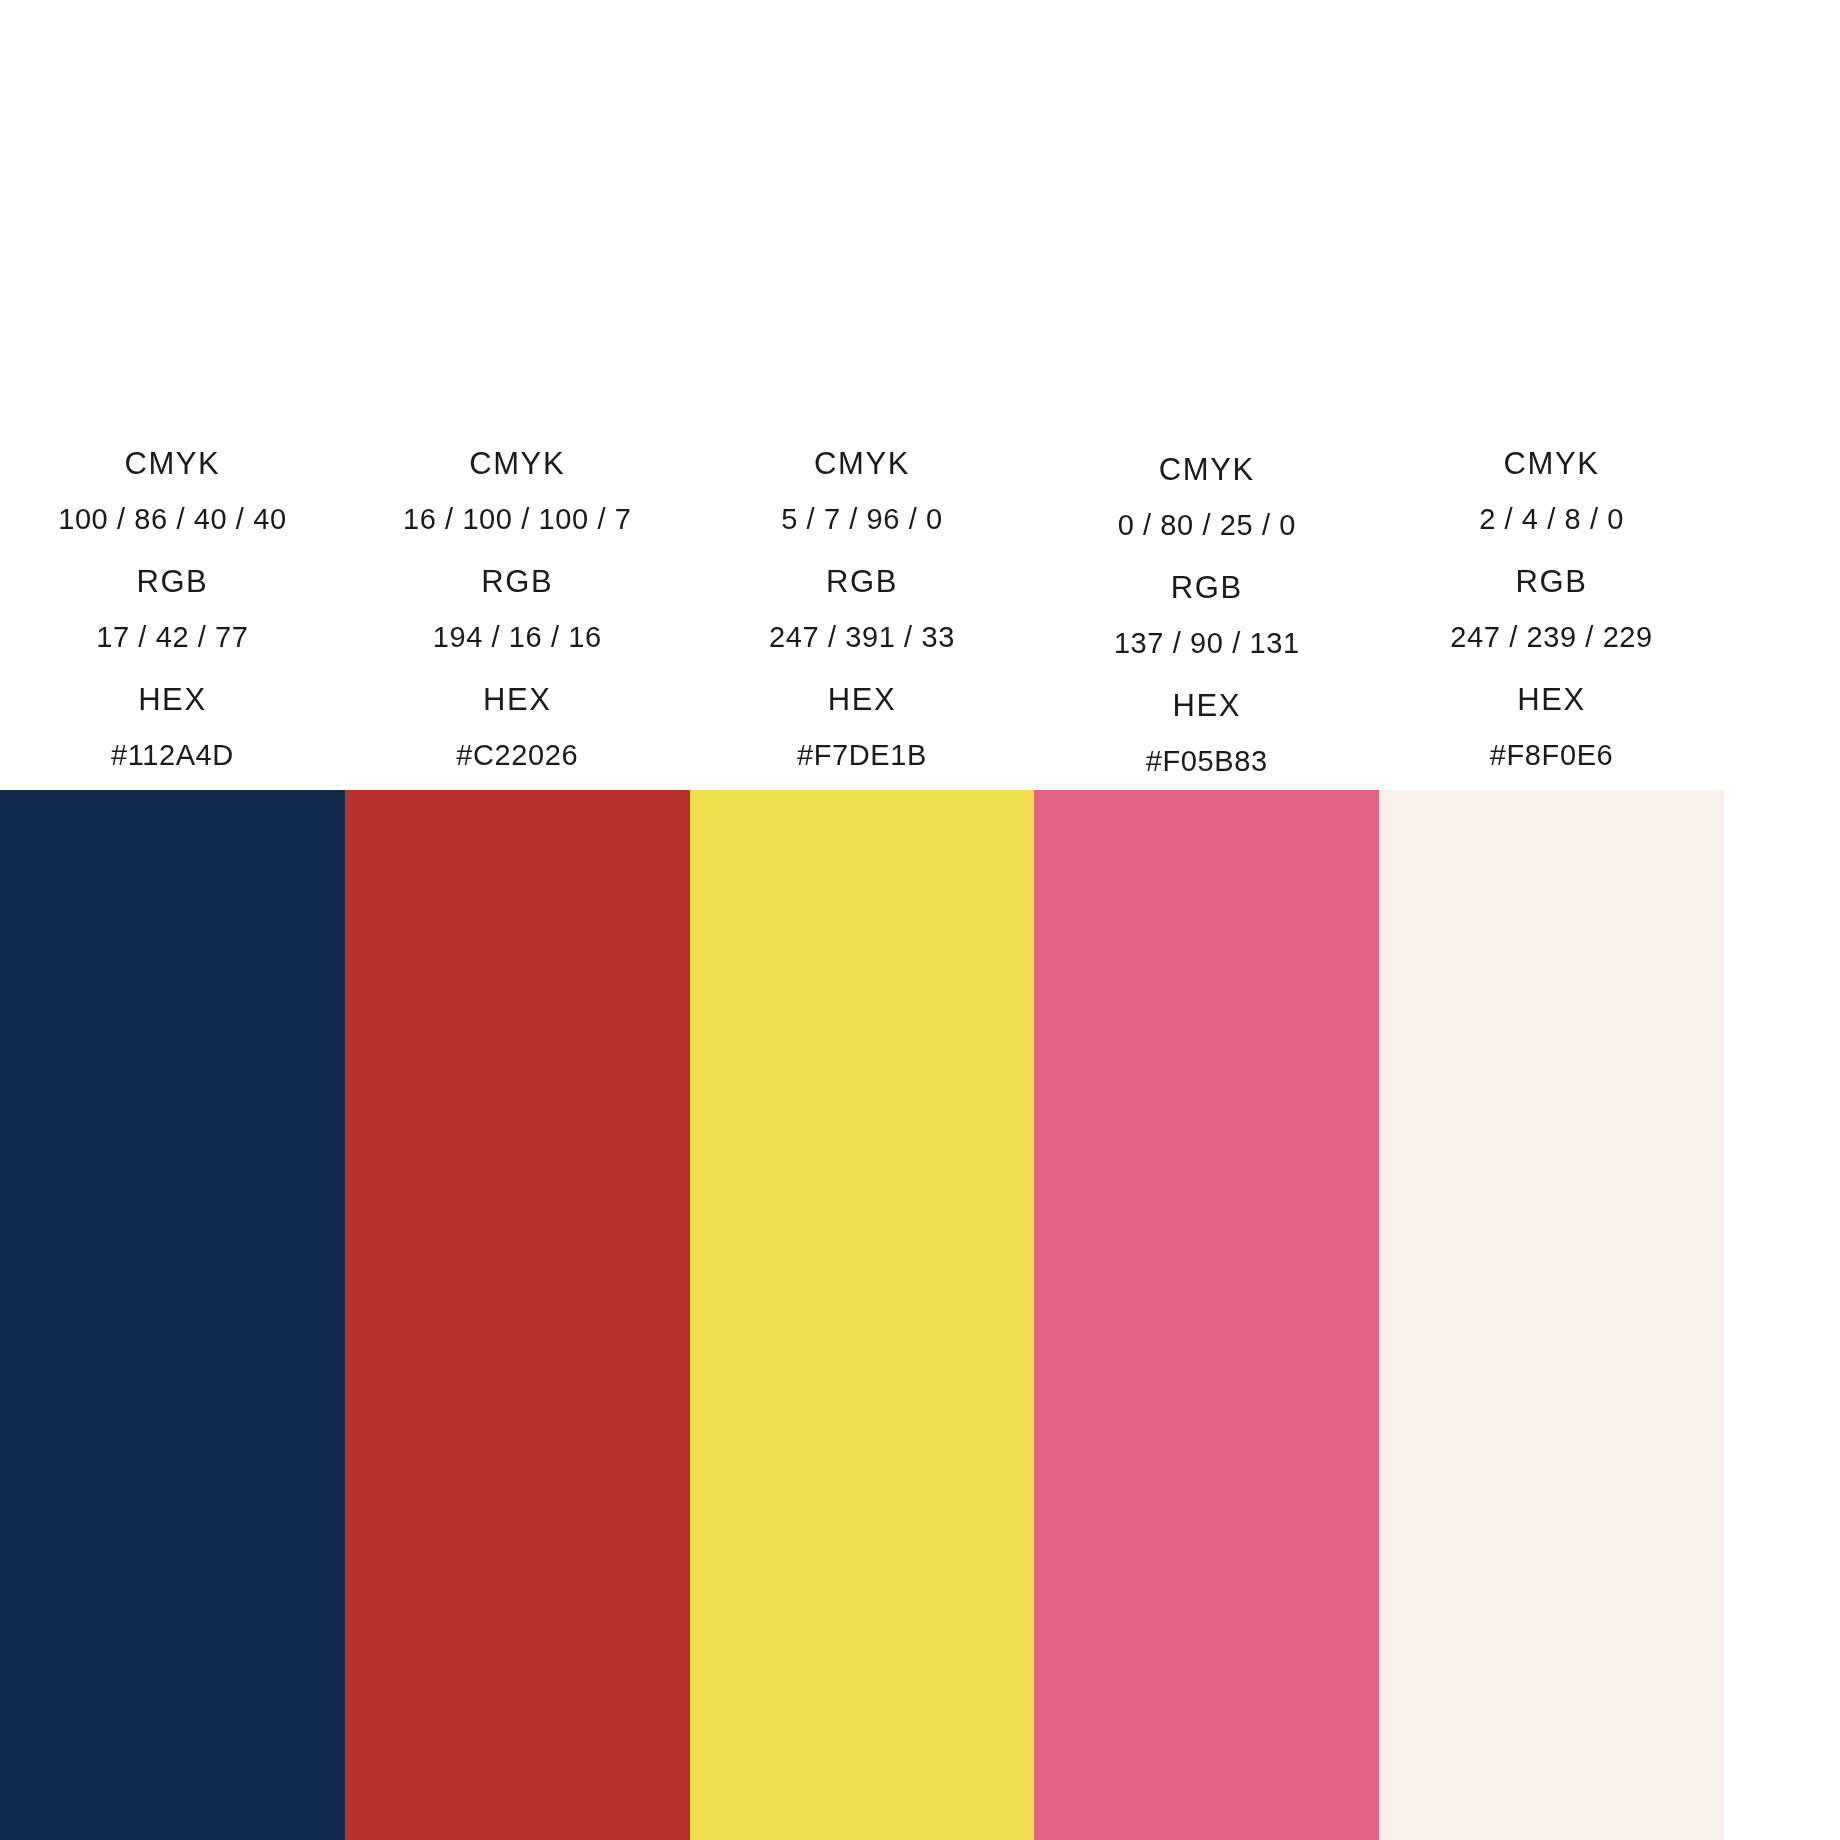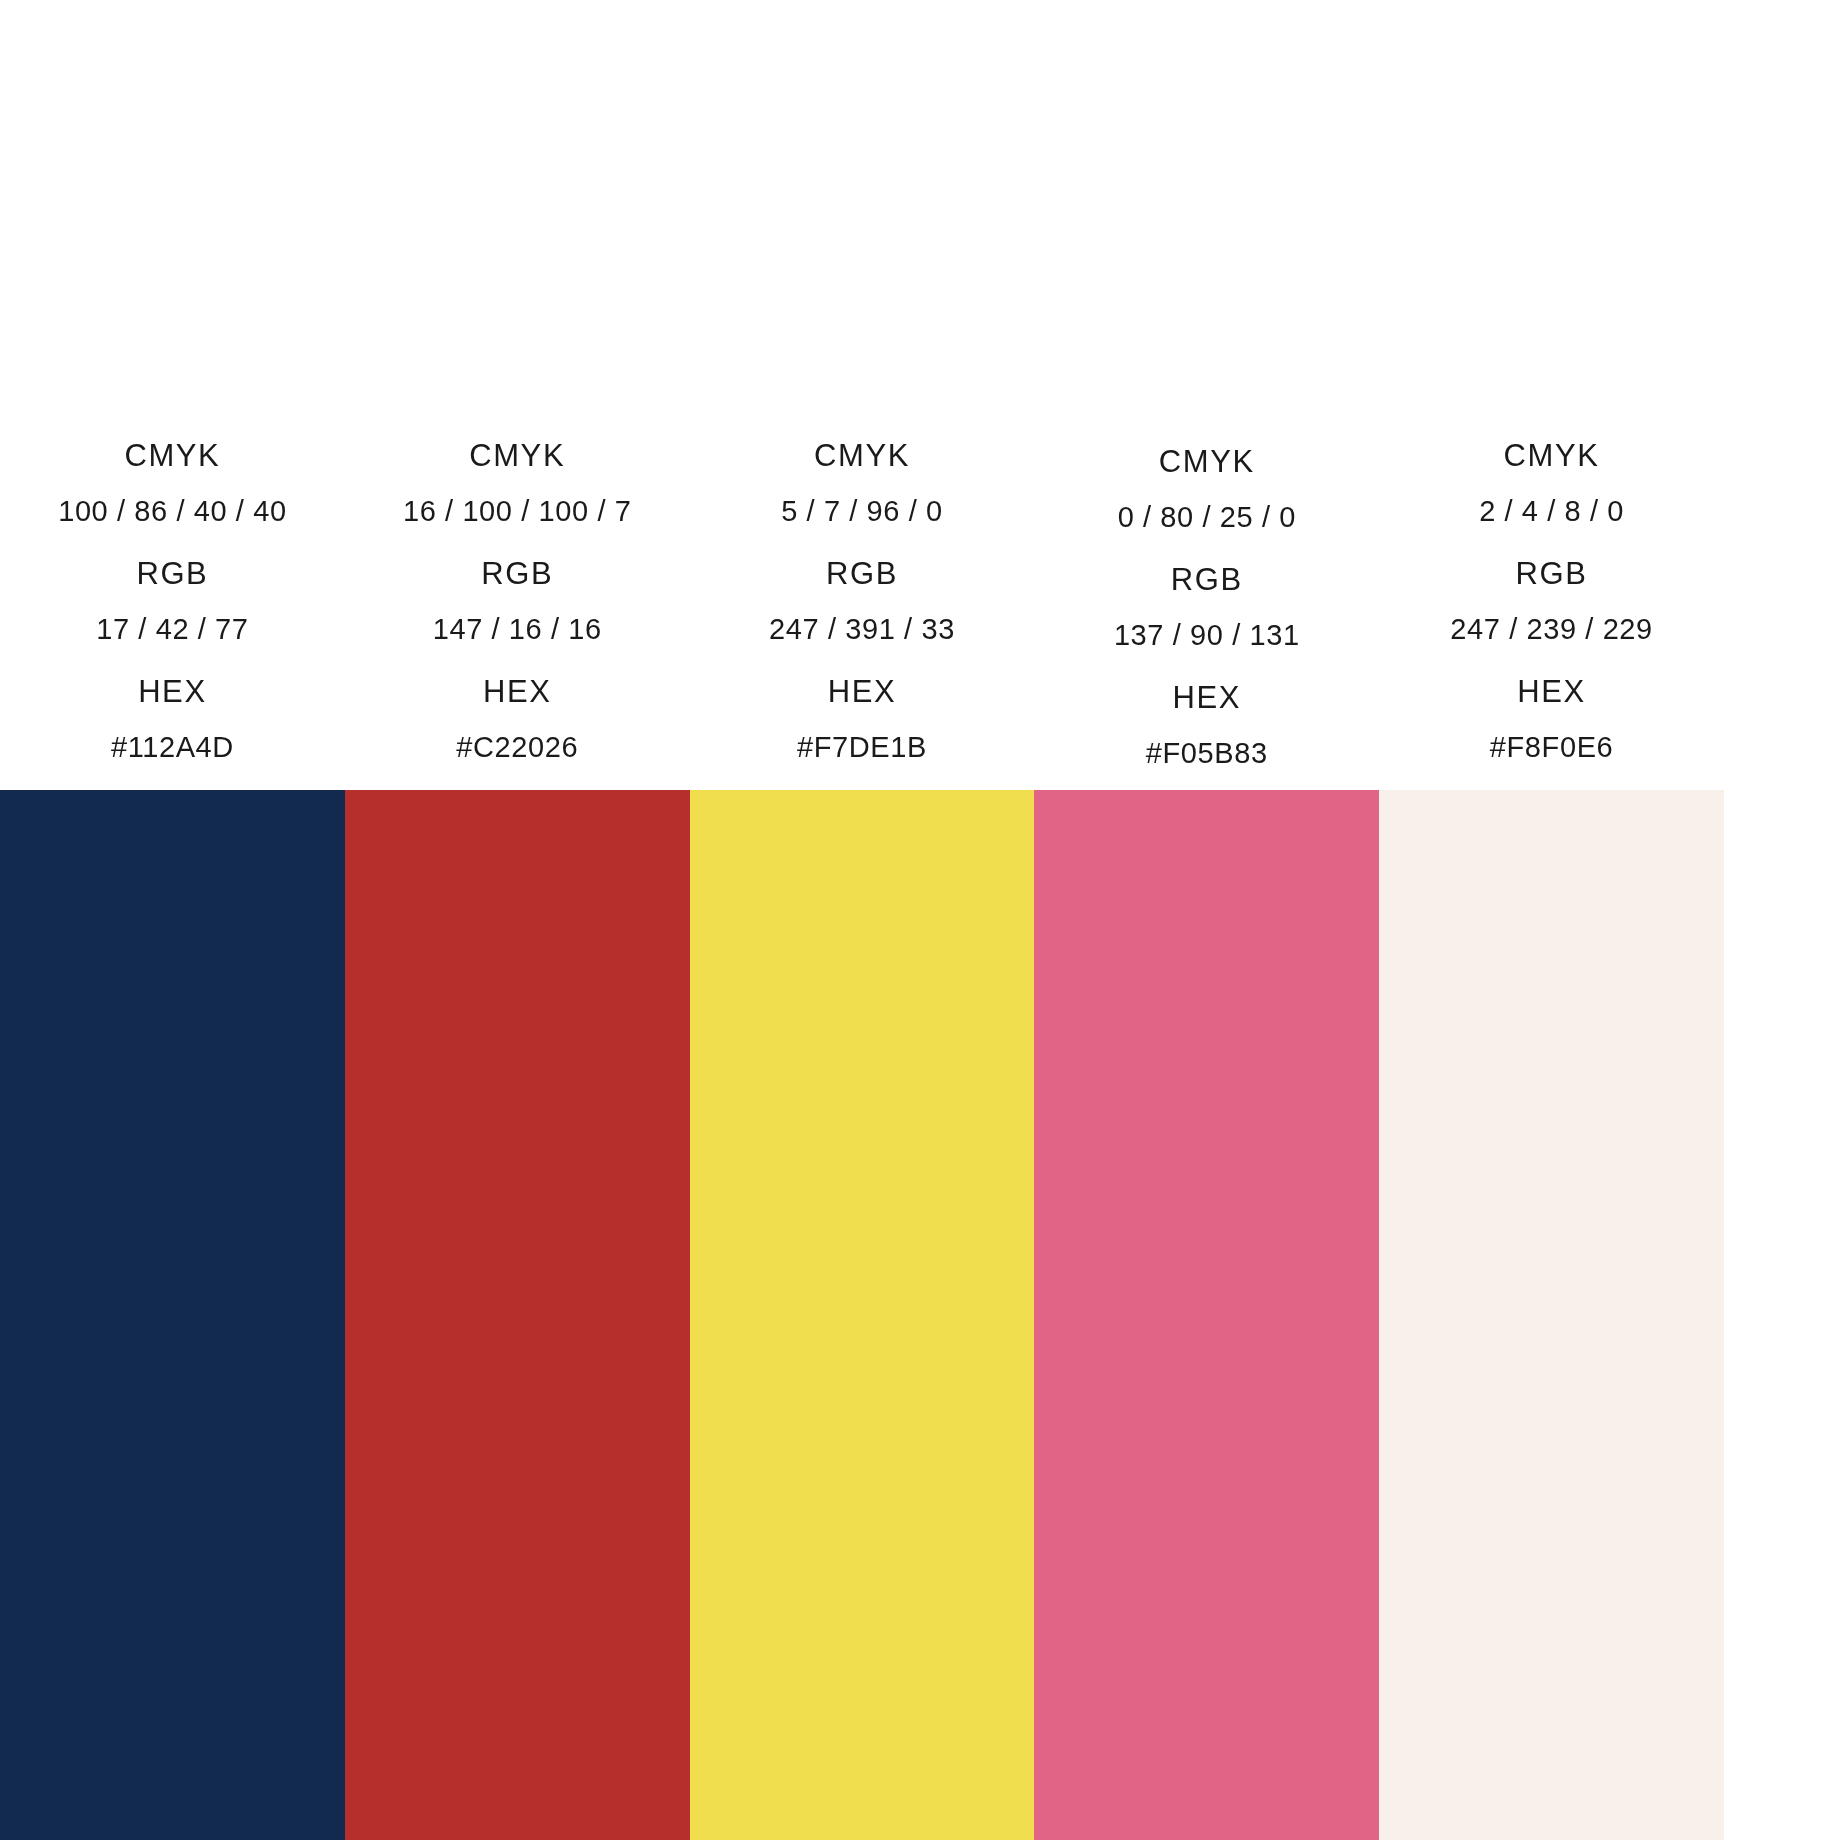--- a/index.html
+++ b/index.html
@@ -60,21 +60,21 @@
   }
 
   .spec-value {
     font-size: 29px;
     font-weight: 400;
     letter-spacing: 0.6px;
     margin-bottom: 32px;
   }
 
   .spec-value:last-child {
-    margin-bottom: 8px;
+    margin-bottom: 0;
   }
 
   
   .spec-column.nudge-down {
     padding-bottom: 14px;
   }
 
   
   .swatch-band {
     position: relative;
@@ -102,21 +102,21 @@
       <div class="spec-line spec-label">RGB</div>
       <div class="spec-line spec-value">17 / 42 / 77</div>
       <div class="spec-line spec-label">HEX</div>
       <div class="spec-line spec-value">#112A4D</div>
     </div>
 
     <div class="spec-column">
       <div class="spec-line spec-label">CMYK</div>
       <div class="spec-line spec-value">16 / 100 / 100 / 7</div>
       <div class="spec-line spec-label">RGB</div>
-      <div class="spec-line spec-value">147 / 16 / 16</div>
+      <div class="spec-line spec-value">194 / 16 / 16</div>
       <div class="spec-line spec-label">HEX</div>
       <div class="spec-line spec-value">#C22026</div>
     </div>
 
     <div class="spec-column">
       <div class="spec-line spec-label">CMYK</div>
       <div class="spec-line spec-value">5 / 7 / 96 / 0</div>
       <div class="spec-line spec-label">RGB</div>
       <div class="spec-line spec-value">247 / 391 / 33</div>
       <div class="spec-line spec-label">HEX</div>

